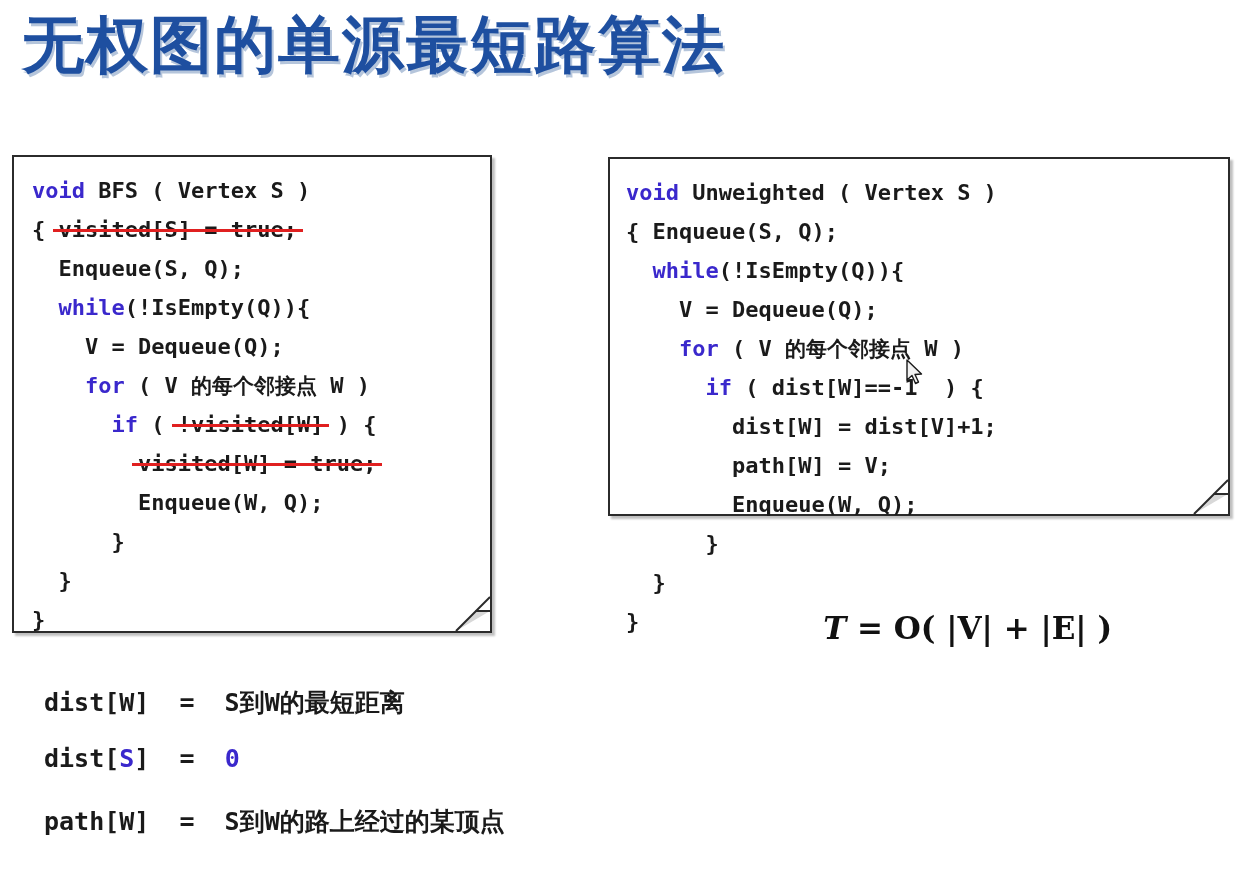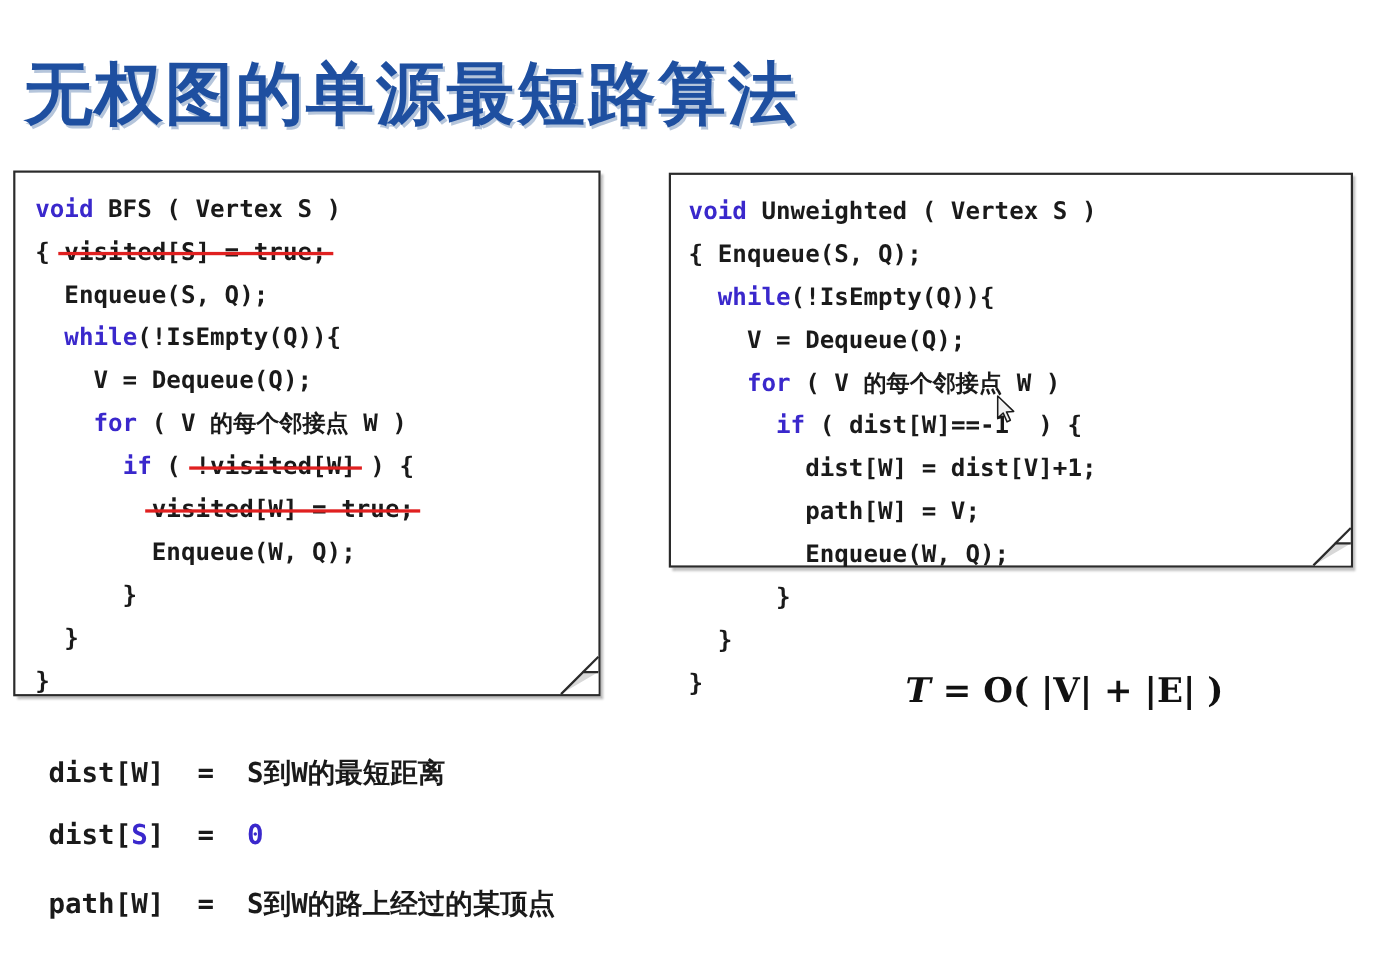--- a/index.html
+++ b/index.html
@@ -21,32 +21,31 @@
     left: 22px;
     top: 8px;
     font-family: "DejaVu Sans", "Liberation Sans", sans-serif;
     font-size: 62px;
     font-weight: bold;
     color: #1e4fa0;
     letter-spacing: 2px;
     white-space: nowrap;
     text-shadow: 2px 3px 0 rgba(120,150,190,0.55);
     line-height: 1.2;
-    margin-top: 40px;
   }
 
   
   .code-box {
     position: absolute;
     background: #ffffff;
     border: 2px solid #2b2b2b;
     box-sizing: border-box;
     box-shadow: 3px 3px 2px rgba(0,0,0,0.25);
   }
-  #code-box-left  { left: 12px;  top: 155px; width: 534px; height: 478px; }
+  #code-box-left  { left: 12px;  top: 155px; width: 480px; height: 478px; }
   #code-box-right { left: 608px; top: 157px; width: 622px; height: 359px; }
 
   
   .fold-outer {
     position: absolute;
     right: -2px;
     bottom: -2px;
     width: 40px;
     height: 40px;
     overflow: visible;

